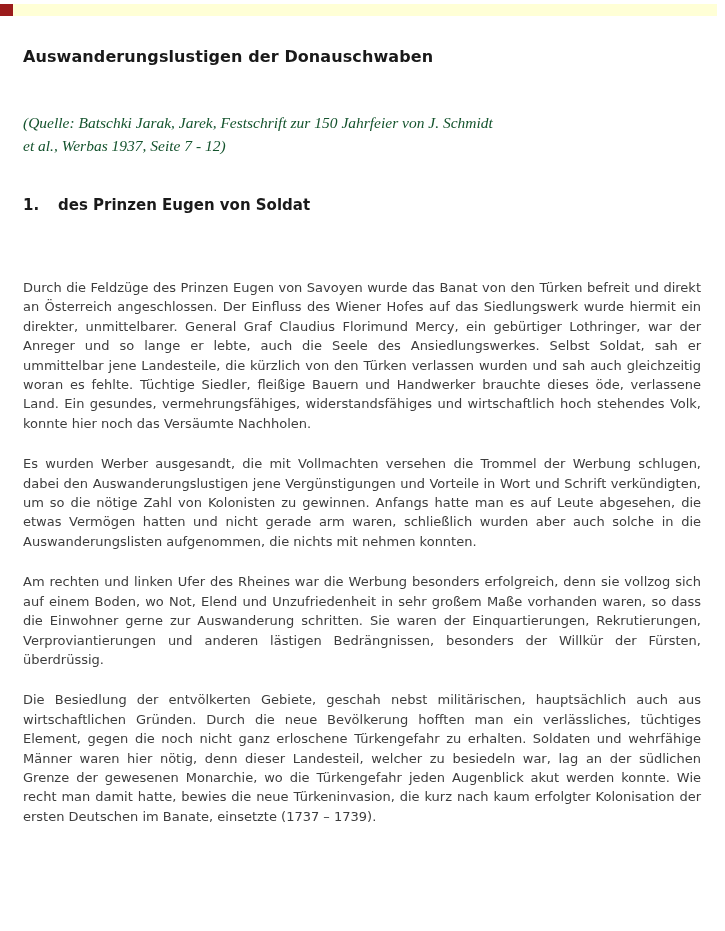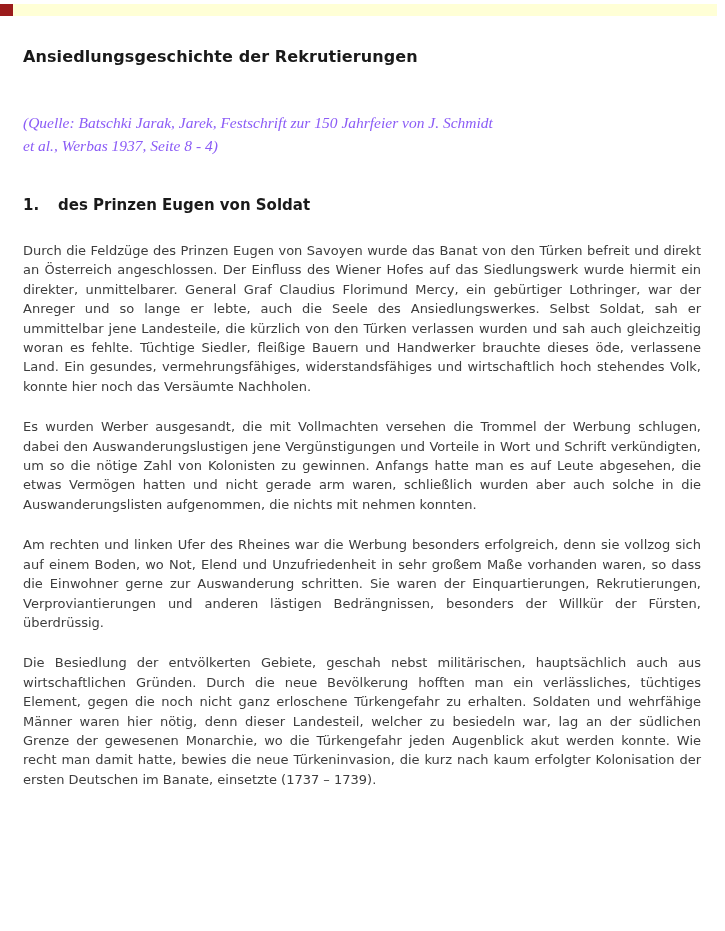--- a/index.html
+++ b/index.html
@@ -26,21 +26,21 @@
     line-height:20px;
     color:#1a1a1a;
     letter-spacing:0.1px;
   }
   .source-citation{
     margin-top:44px;
     font-family:"Liberation Serif","DejaVu Serif",serif;
     font-style:italic;
     font-size:15.5px;
     line-height:23px;
-    color:#8b5cf6;
+    color:#14532d;
   }
   .section-heading{
     margin-top:38px;
     display:flex;
     font-size:15px;font-weight:bold;
     line-height:21px;
     color:#1a1a1a;
   }
   .section-heading .hnum{
     width:26px;flex:0 0 26px;
@@ -49,37 +49,37 @@
     padding-left:9px;
   }
   .body-text p{
     margin:21px 0 0 0;
     font-size:13px;
     line-height:19.4px;
     color:#3d3d3d;
     text-align:justify;
   }
   .body-text p:first-child{
-    margin-top:25px;
+    margin-top:62px;
   }
 </style>
 </head>
 <body>
 
 <div class="corner-mark" style="background: rgb(155, 28, 28);"></div>
 
 <div class="top-bar" style="background: rgb(255, 255, 214);"></div>
 
 <div class="doc">
 
-  <div class="doc-title">Ansiedlungsgeschichte der Rekrutierungen</div>
+  <div class="doc-title">Auswanderungslustigen der Donauschwaben</div>
 
   <div class="source-citation">
     <div>(Quelle: Batschki Jarak, Jarek, Festschrift zur 150 Jahrfeier von J. Schmidt</div>
-    <div>et al., Werbas 1937, Seite 8 - 4)</div>
+    <div>et al., Werbas 1937, Seite 7 - 12)</div>
   </div>
 
   <div class="section-heading">
     <span class="hnum">1.</span>
     <span class="htext">
       <div class="hline2">des Prinzen Eugen von Soldat</div>
     </span>
   </div>
 
   <div class="body-text">

